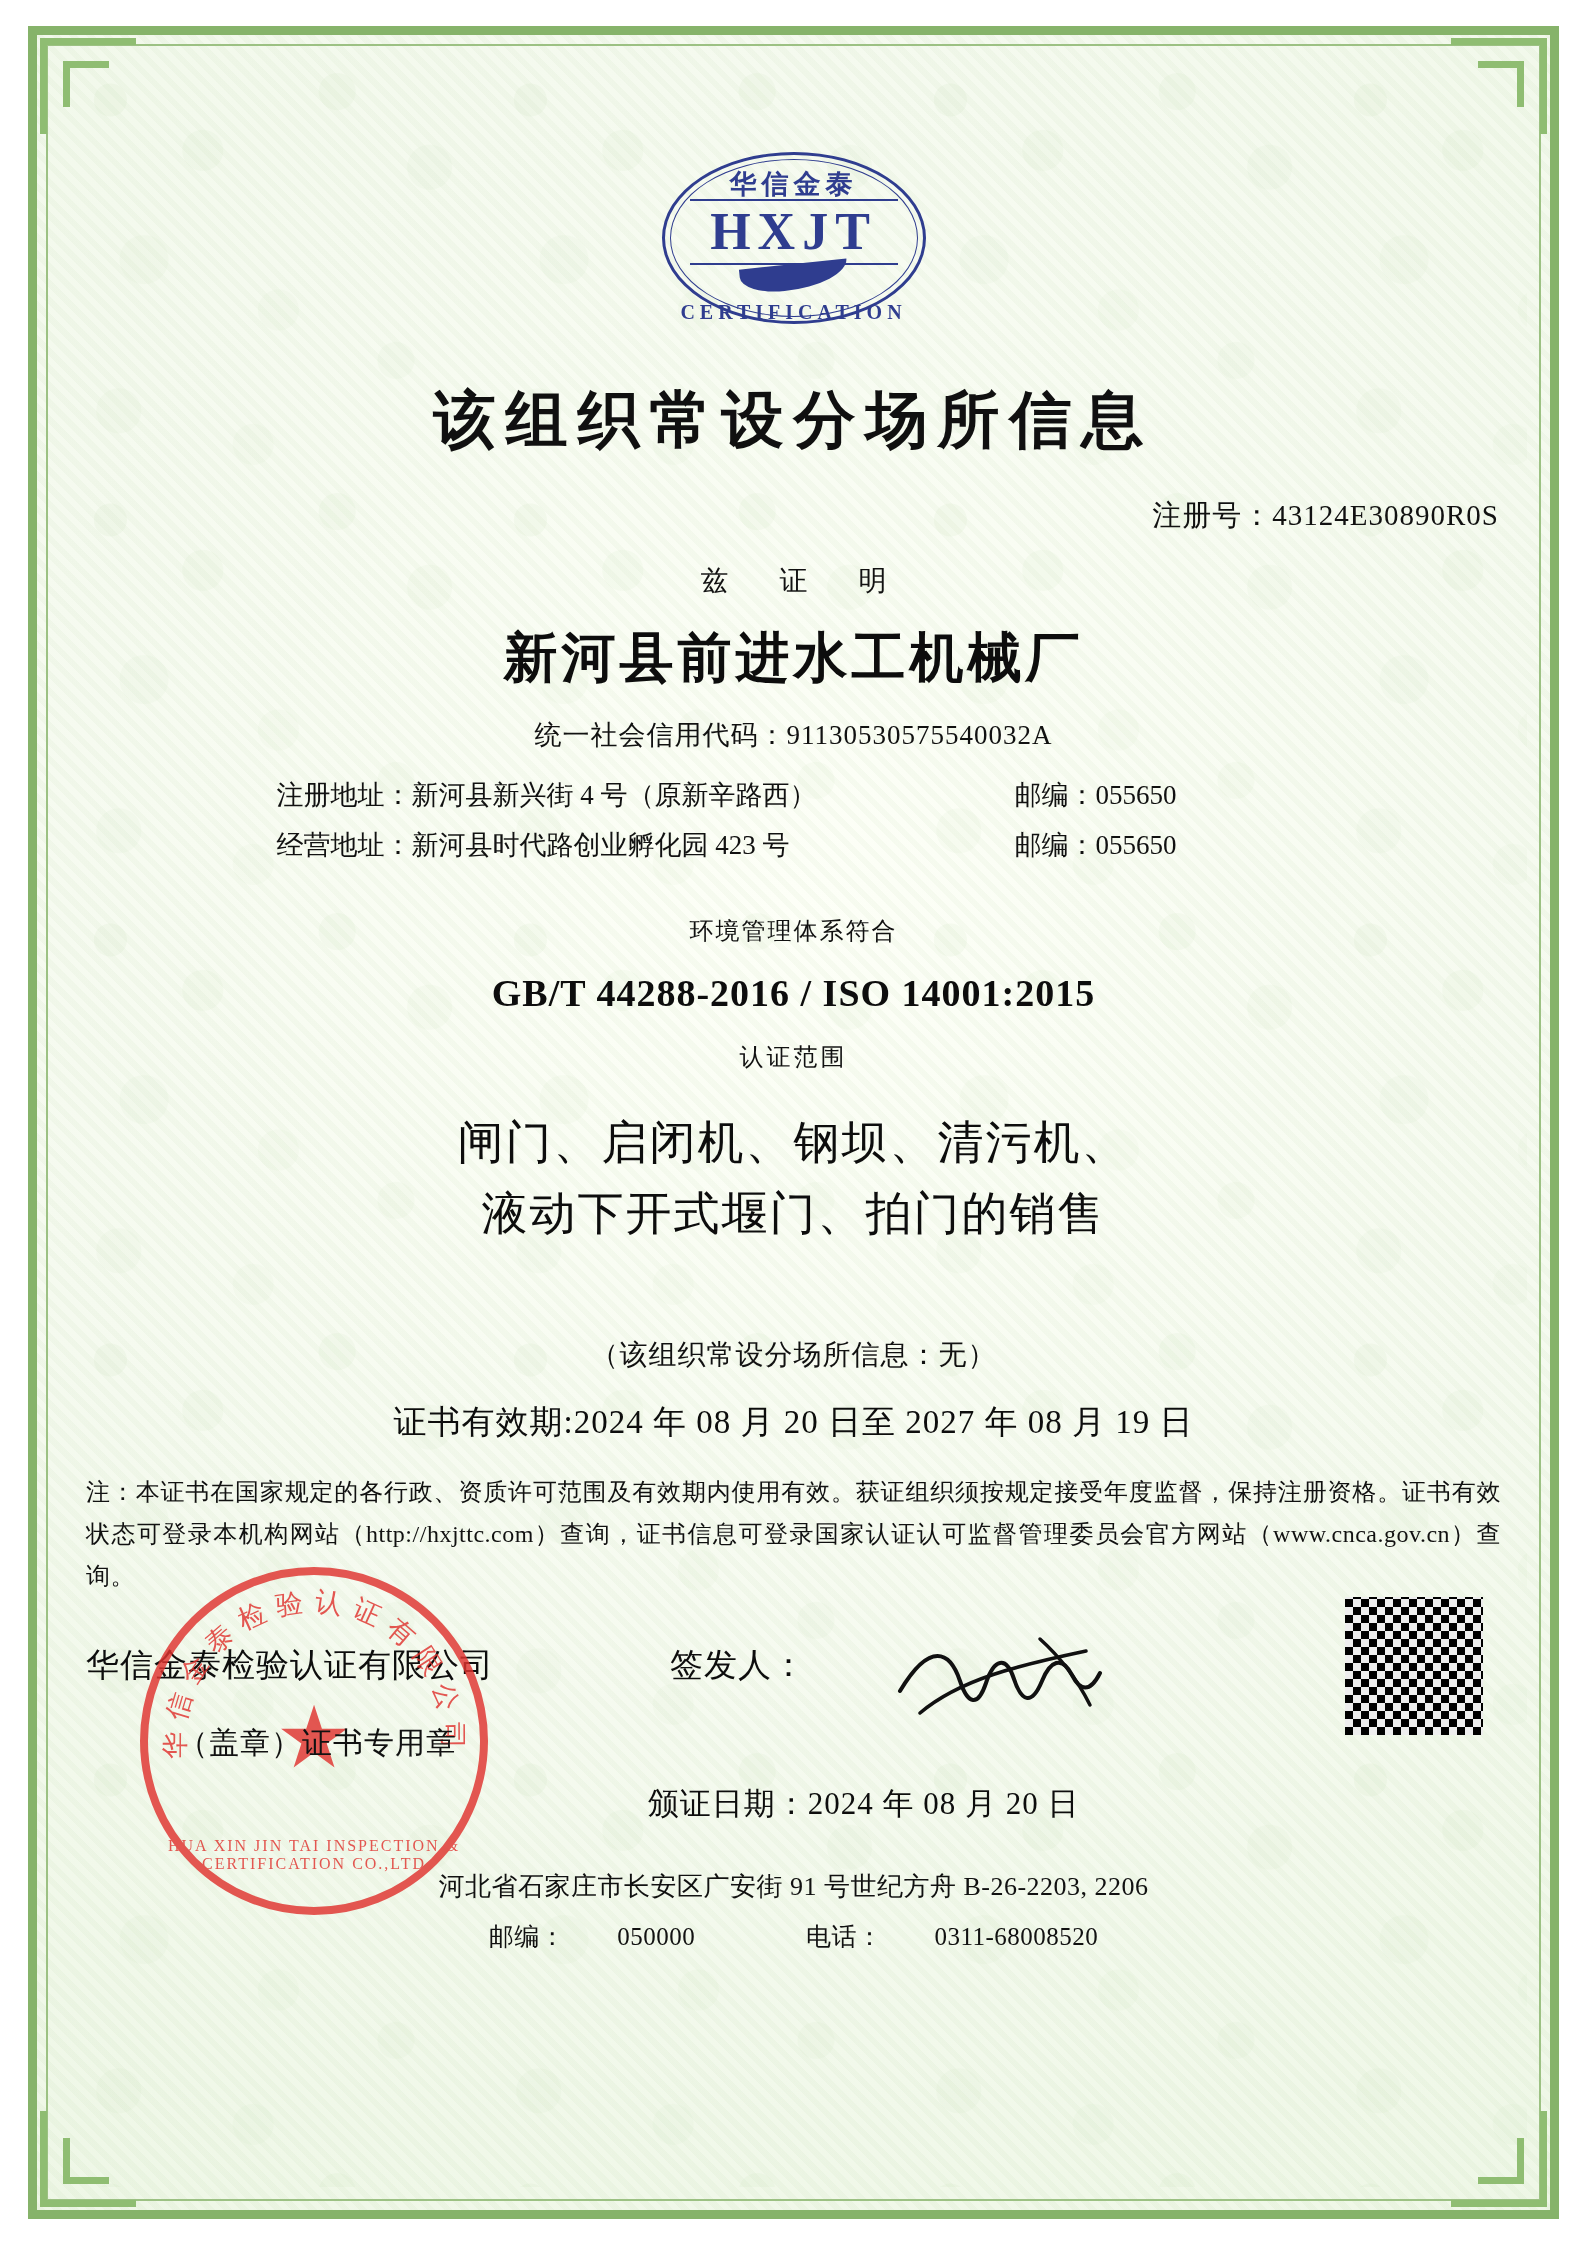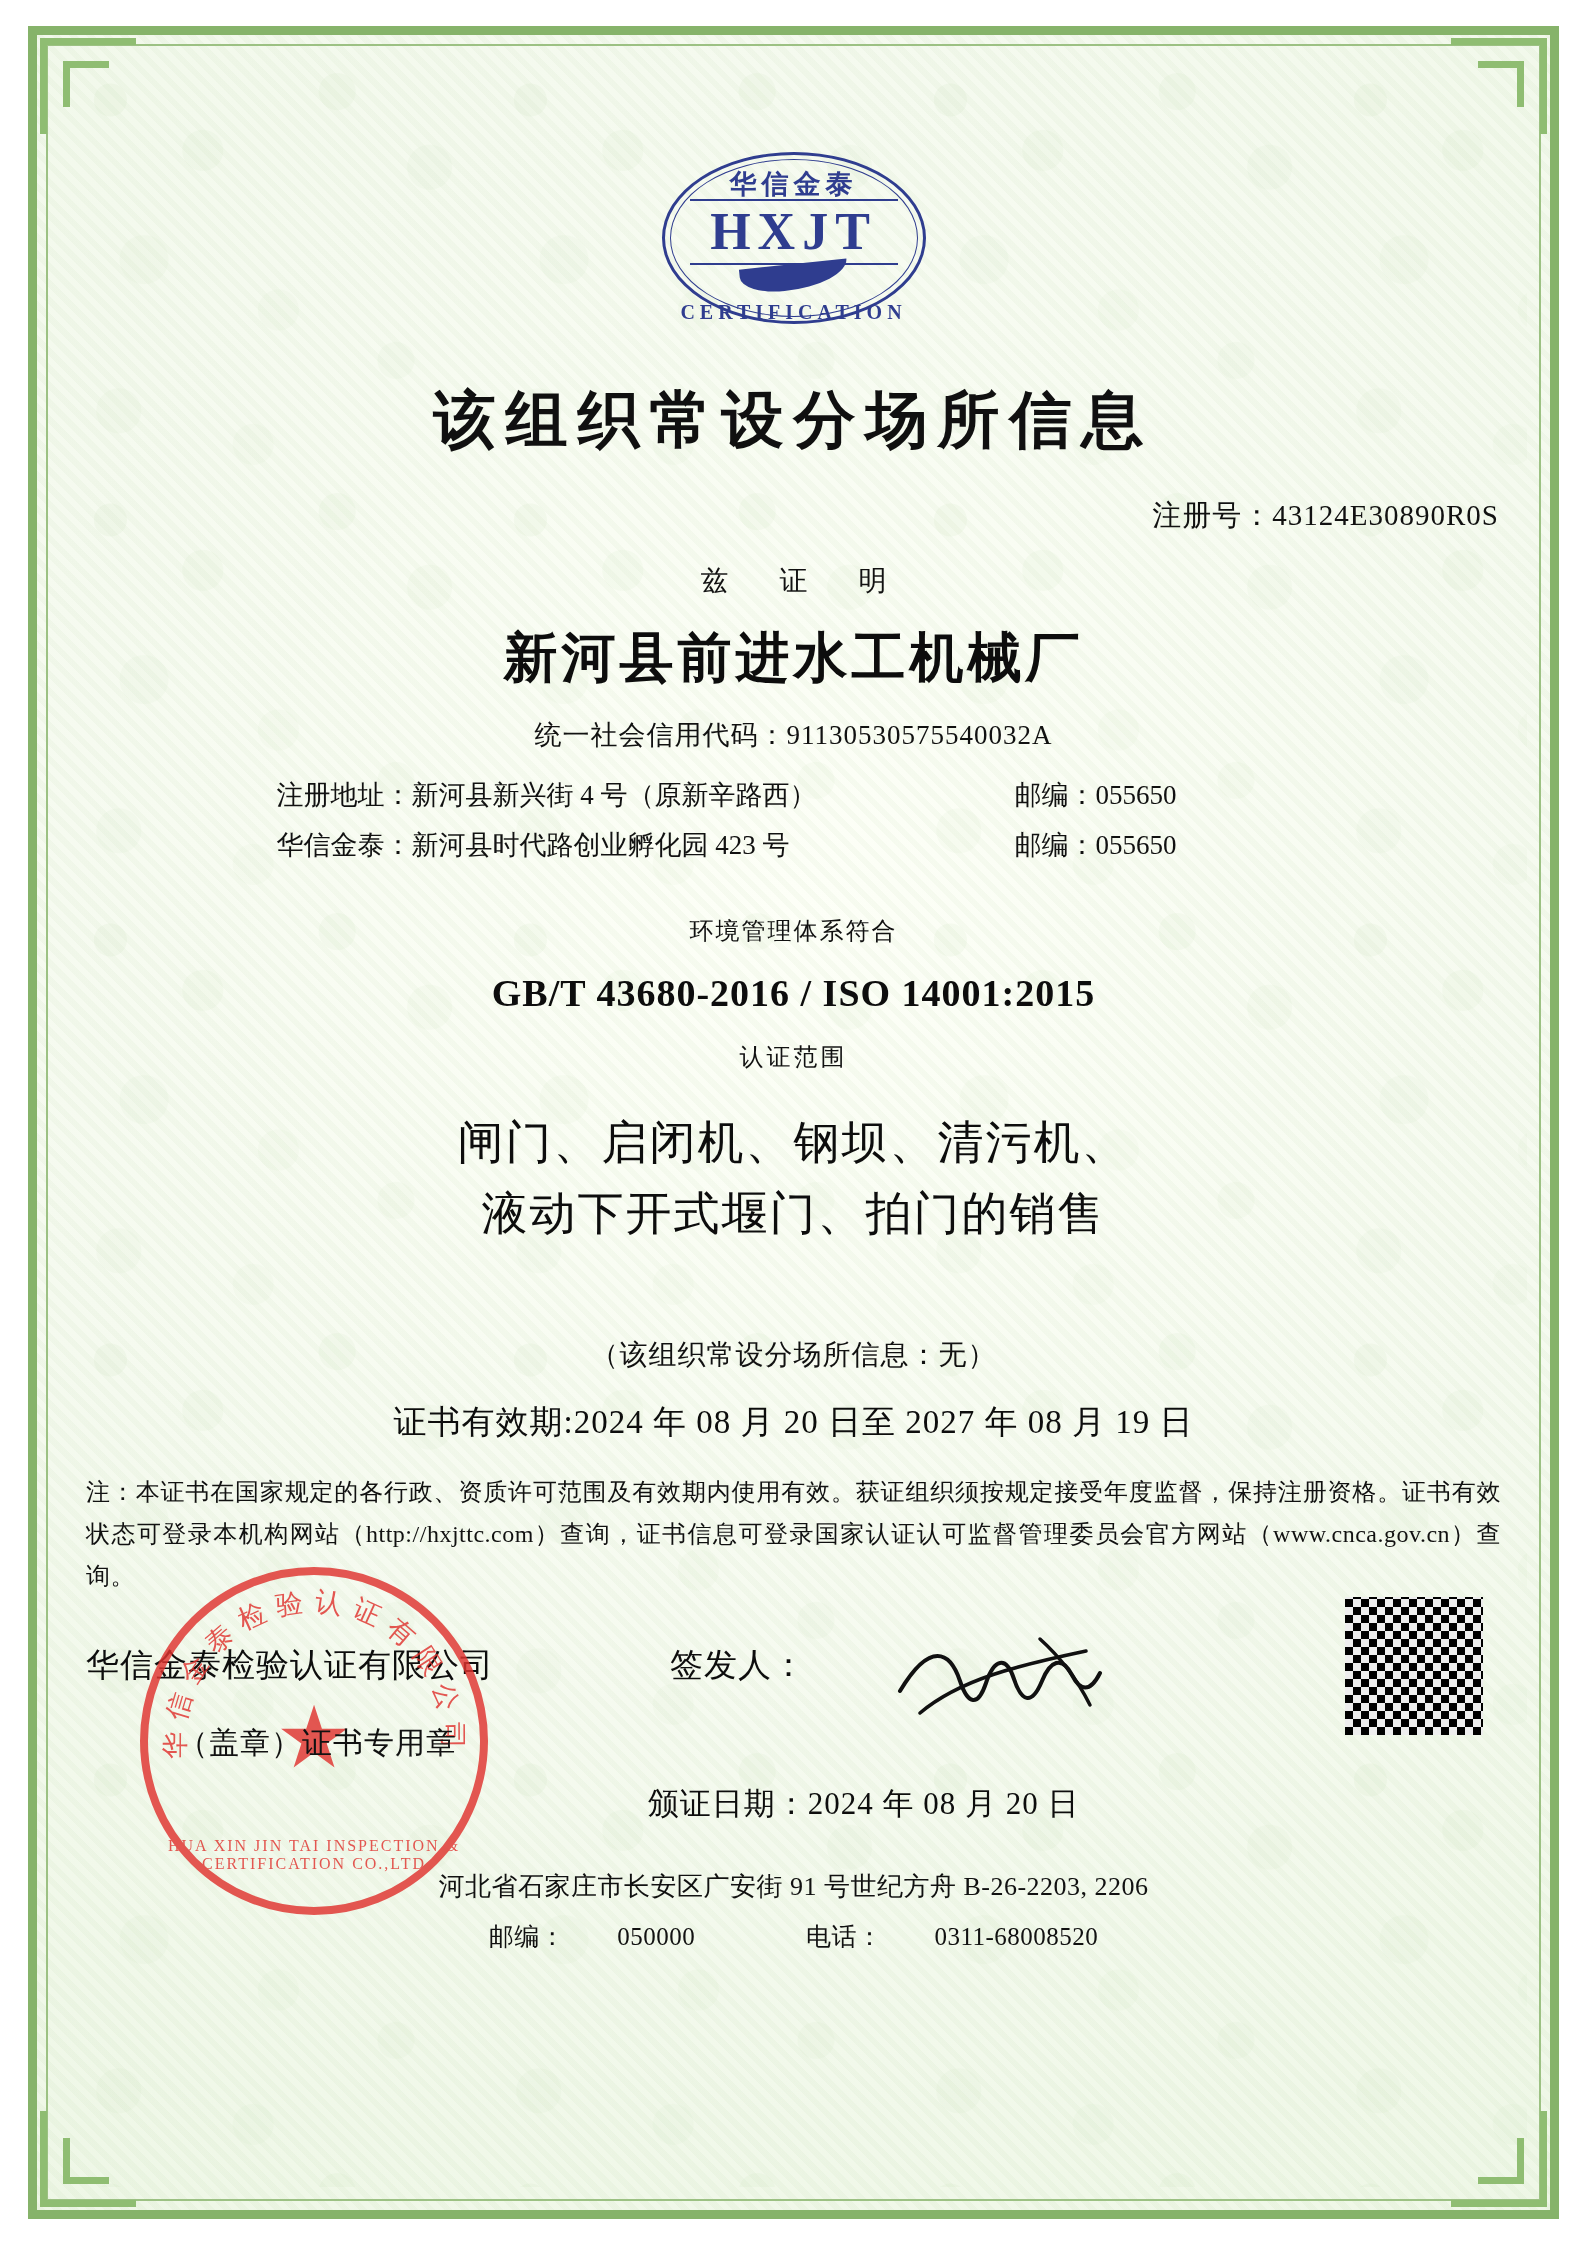--- a/index.html
+++ b/index.html
@@ -434,30 +434,30 @@
       <div class="addr-row">
         <div class="addr-main">
           <span>注册地址：</span><span>新河县新兴街 4 号（原新辛路西）</span>
         </div>
         <div class="addr-zip">
           <span>邮编：</span><span>055650</span>
         </div>
       </div>
       <div class="addr-row">
         <div class="addr-main">
-          <span>华信金泰：</span><span>新河县时代路创业孵化园 423 号</span>
+          <span>经营地址：</span><span>新河县时代路创业孵化园 423 号</span>
         </div>
         <div class="addr-zip">
           <span>邮编：</span><span>055650</span>
         </div>
       </div>
     </div>
 
     <div class="conform">环境管理体系符合</div>
-    <div class="standard">GB/T 43680-2016 / ISO 14001:2015</div>
+    <div class="standard">GB/T 44288-2016 / ISO 14001:2015</div>
     <div class="scope-label">认证范围</div>
 
     <div class="scope-text">
       <div>闸门、启闭机、钢坝、清污机、</div>
       <div>液动下开式堰门、拍门的销售</div>
     </div>
 
     <div class="branch-note">（该组织常设分场所信息：无）</div>
     <div class="validity">证书有效期:2024 年 08 月 20 日至 2027 年 08 月 19 日</div>
 

